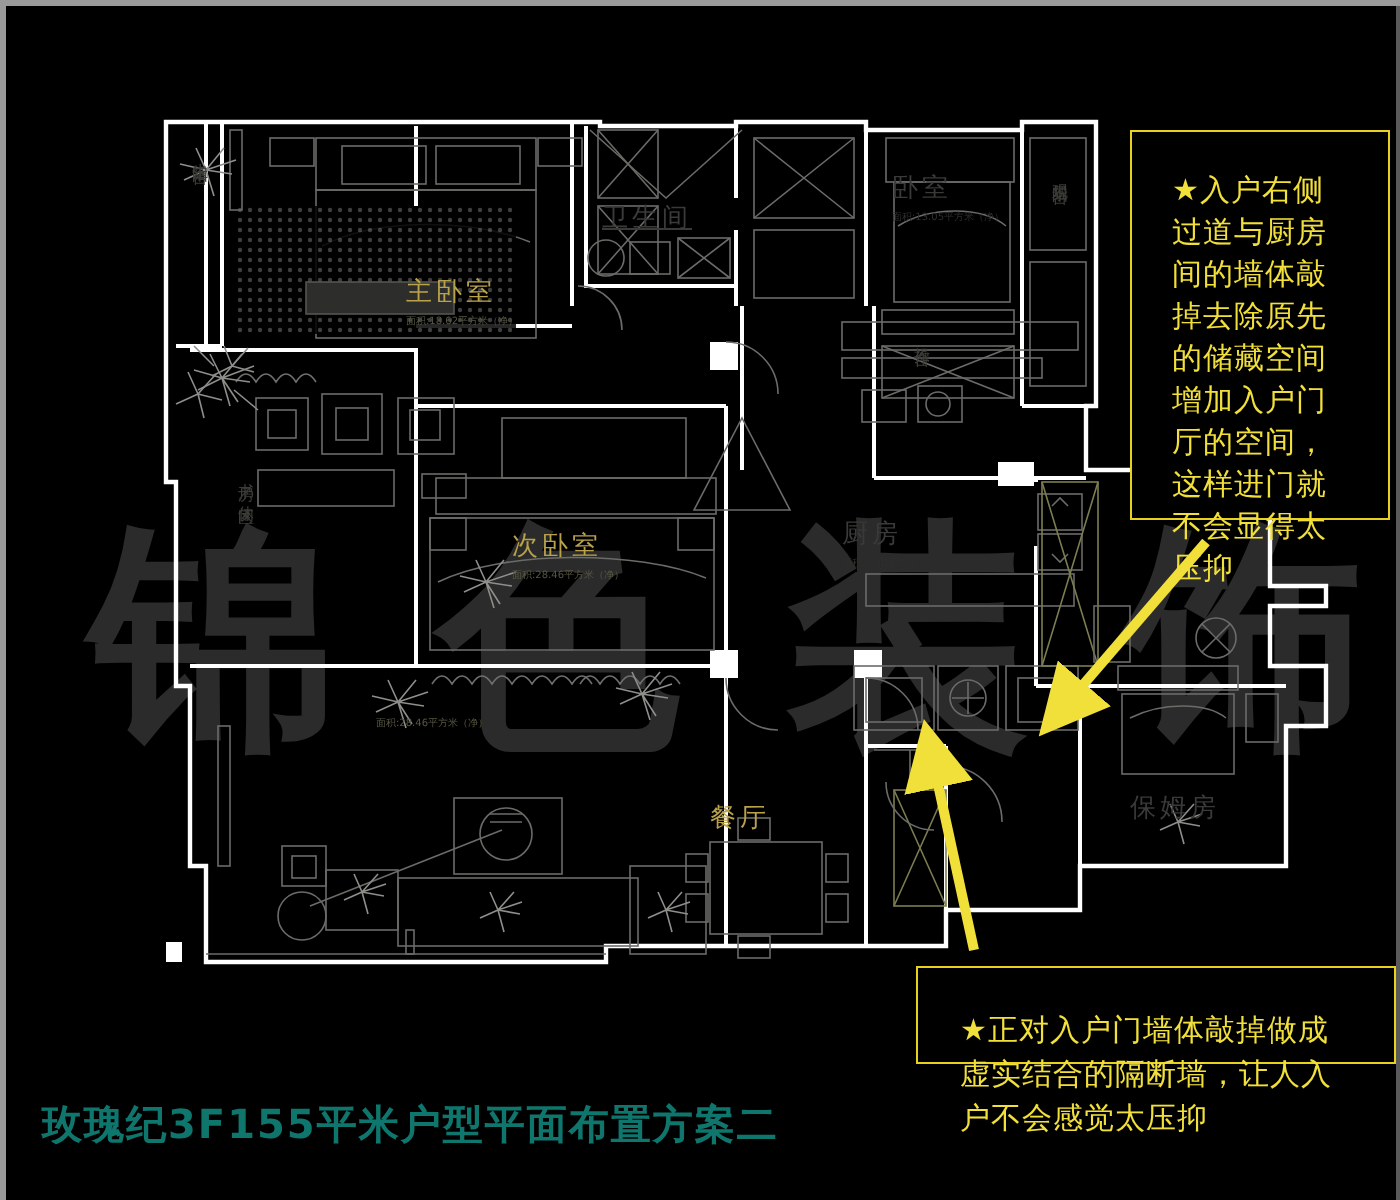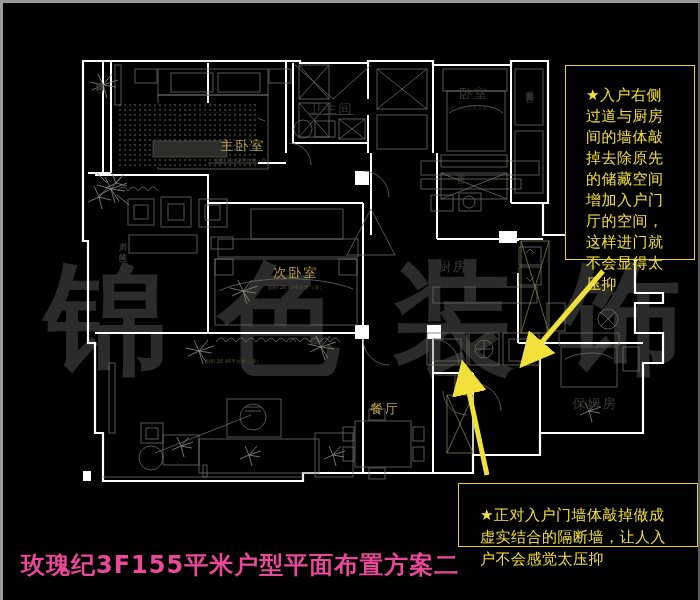--- a/index.html
+++ b/index.html
@@ -19,44 +19,44 @@
   .wm{
     position:absolute;color:#2b2b2b;font-weight:bold;
     font-family:"DejaVu Sans","Liberation Sans",sans-serif;
     letter-spacing:0;user-select:none;white-space:nowrap;
   }
   .wm1{left:42px;top:236px;font-size:122px;}
   .wm2{left:215px;top:236px;font-size:122px;}
   .wm3{left:390px;top:236px;font-size:122px;}
   .wm4{left:558px;top:236px;font-size:122px;}
   .roomlabel{
-    position:absolute;color:#b9a24a;white-space:nowrap;text-align:center;
+    position:absolute;color:#b9a24a;white-space:nowrap;
     font-family:"DejaVu Sans","Liberation Sans",sans-serif;
   }
   .roomlabel.dim{color:#3a3a38;}
   .roomlabel .nm{display:block;font-size:13px;letter-spacing:2px;}
   .roomlabel .sub{display:block;font-size:5px;color:#575644;margin-top:2px;letter-spacing:0;}
   .roomlabel.dim .sub{color:#2e2e2c;}
   .vlabel{
     position:absolute;color:#3c3c38;font-size:8px;
     writing-mode:vertical-rl;text-orientation:upright;letter-spacing:1px;
     white-space:nowrap;
   }
   .note{
     position:absolute;border:1px solid #e8d21e;background:#000;
     color:#f2e03a;box-sizing:border-box;
     font-family:"DejaVu Sans","Liberation Sans",sans-serif;
   }
   .note p{margin:12px;font-size:15px;line-height:21px;letter-spacing:0.5px;}
   #note-top{left:562px;top:62px;width:130px;height:195px;padding:7px 8px 0 8px;}
-  #note-bottom{left:455px;top:480px;width:240px;height:64px;padding:8px 9px 0 9px;}
+  #note-bottom{left:455px;top:480px;width:240px;height:49px;padding:8px 9px 0 9px;}
   #note-bottom p{line-height:22px;}
   .title{
-    position:absolute;left:18px;top:546px;color:#ec4899;
-    font-size:24px;font-weight:bold;letter-spacing:1px;white-space:nowrap;
+    position:absolute;left:18px;top:546px;color:#0f766e;
+    font-size:20px;font-weight:bold;letter-spacing:1px;white-space:nowrap;
     font-family:"DejaVu Sans","Liberation Sans",sans-serif;
   }
   svg{display:block;}
 </style>
 </head>
 <body>
 
 <div id="stage">
 
   <div class="wm wm1">锦</div>

